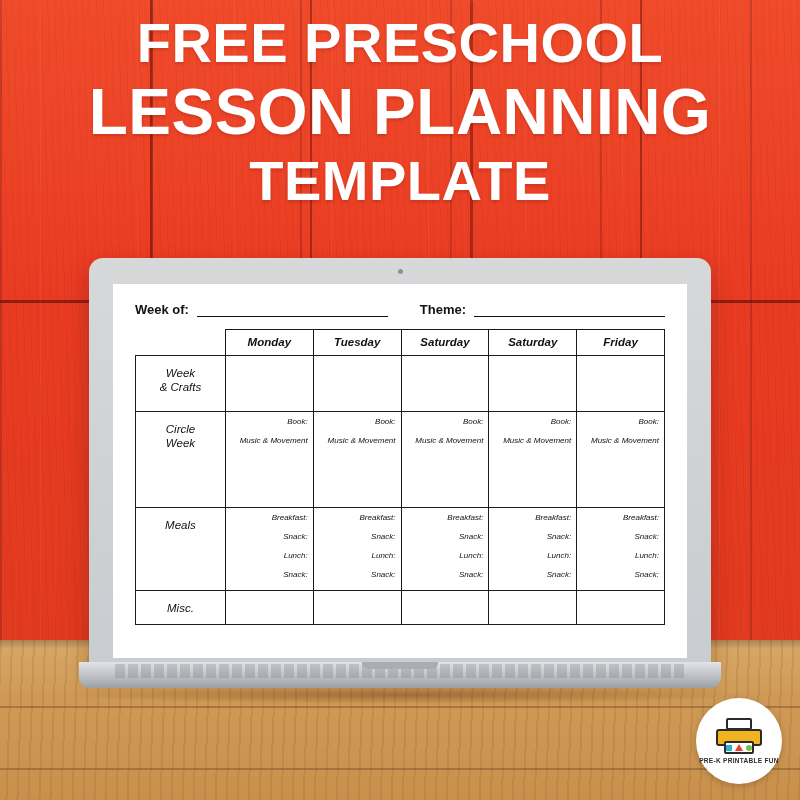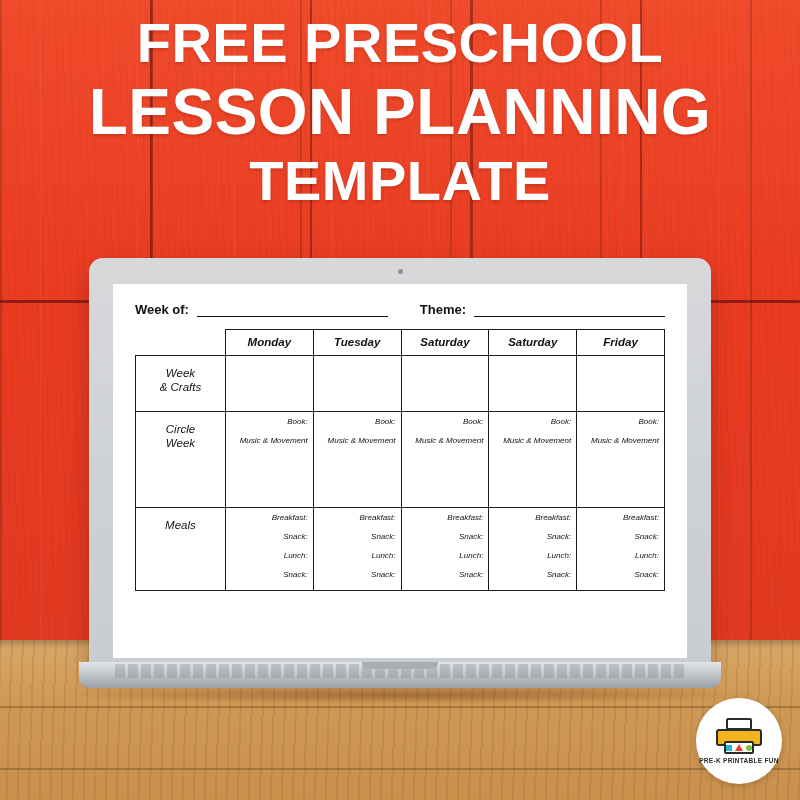--- a/index.html
+++ b/index.html
@@ -273,20 +273,28 @@
                   <span class="item">Snack:</span>
                 </td>
                 <td class="cell">
                   <span class="item">Breakfast:</span>
                   <span class="item">Snack:</span>
                   <span class="item">Lunch:</span>
                   <span class="item">Snack:</span>
                 </td>
               </tr>
 
+              <tr class="r-misc">
+                <td class="rowlabel">Misc.</td>
+                <td class="cell"></td>
+                <td class="cell"></td>
+                <td class="cell"></td>
+                <td class="cell"></td>
+                <td class="cell"></td>
+              </tr>
             </tbody>
           </table>
 
         </div>
       </div>
     </div>
 
     <div class="base"></div>
     <div class="keys"></div>
     <div class="base-notch"></div>

